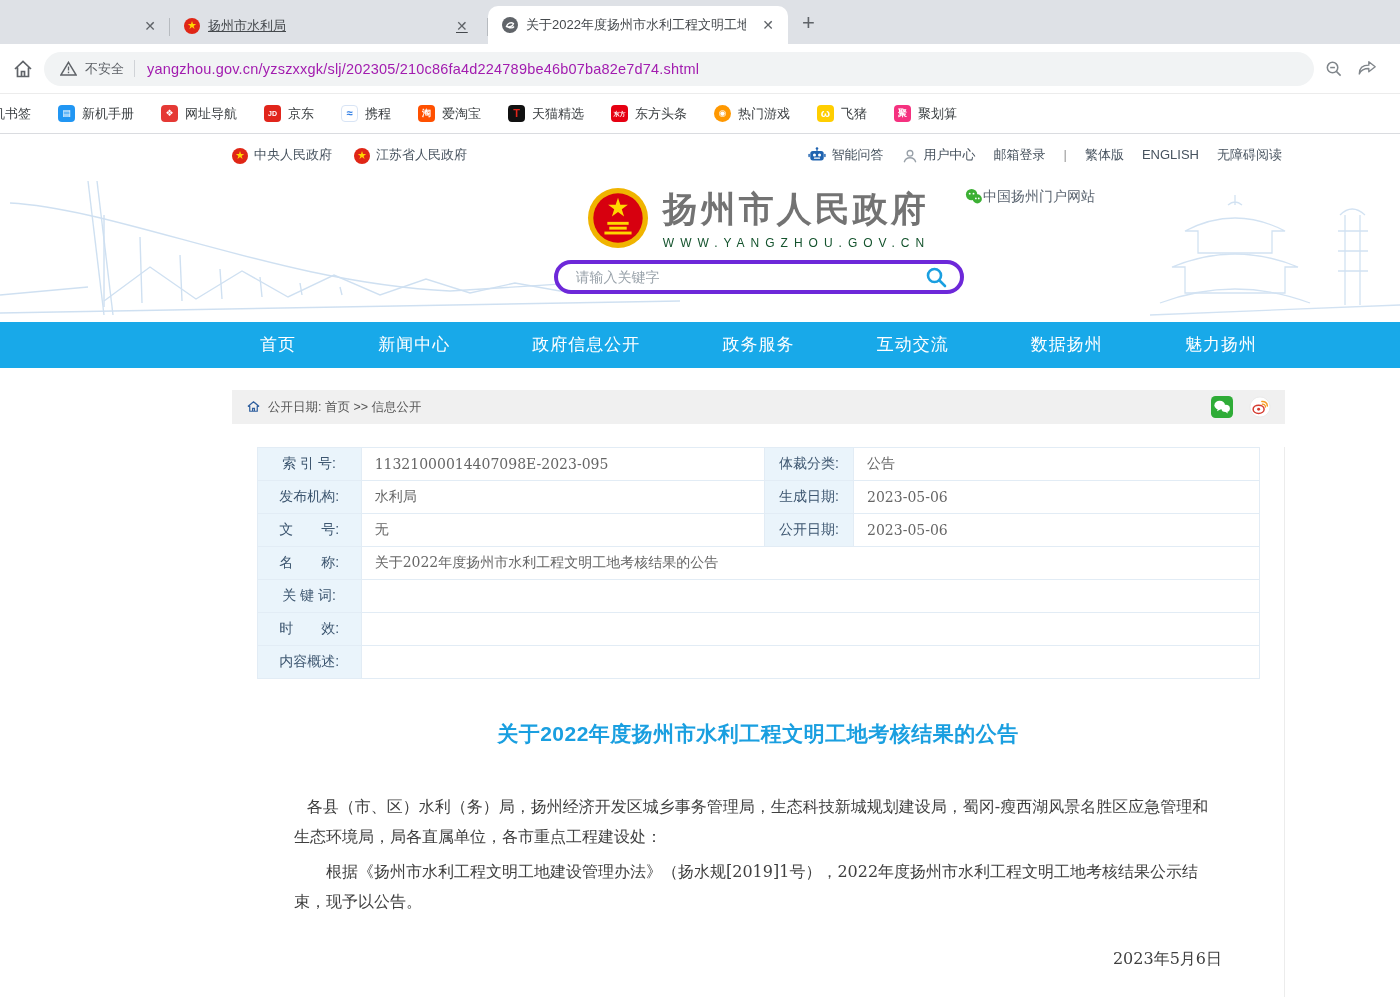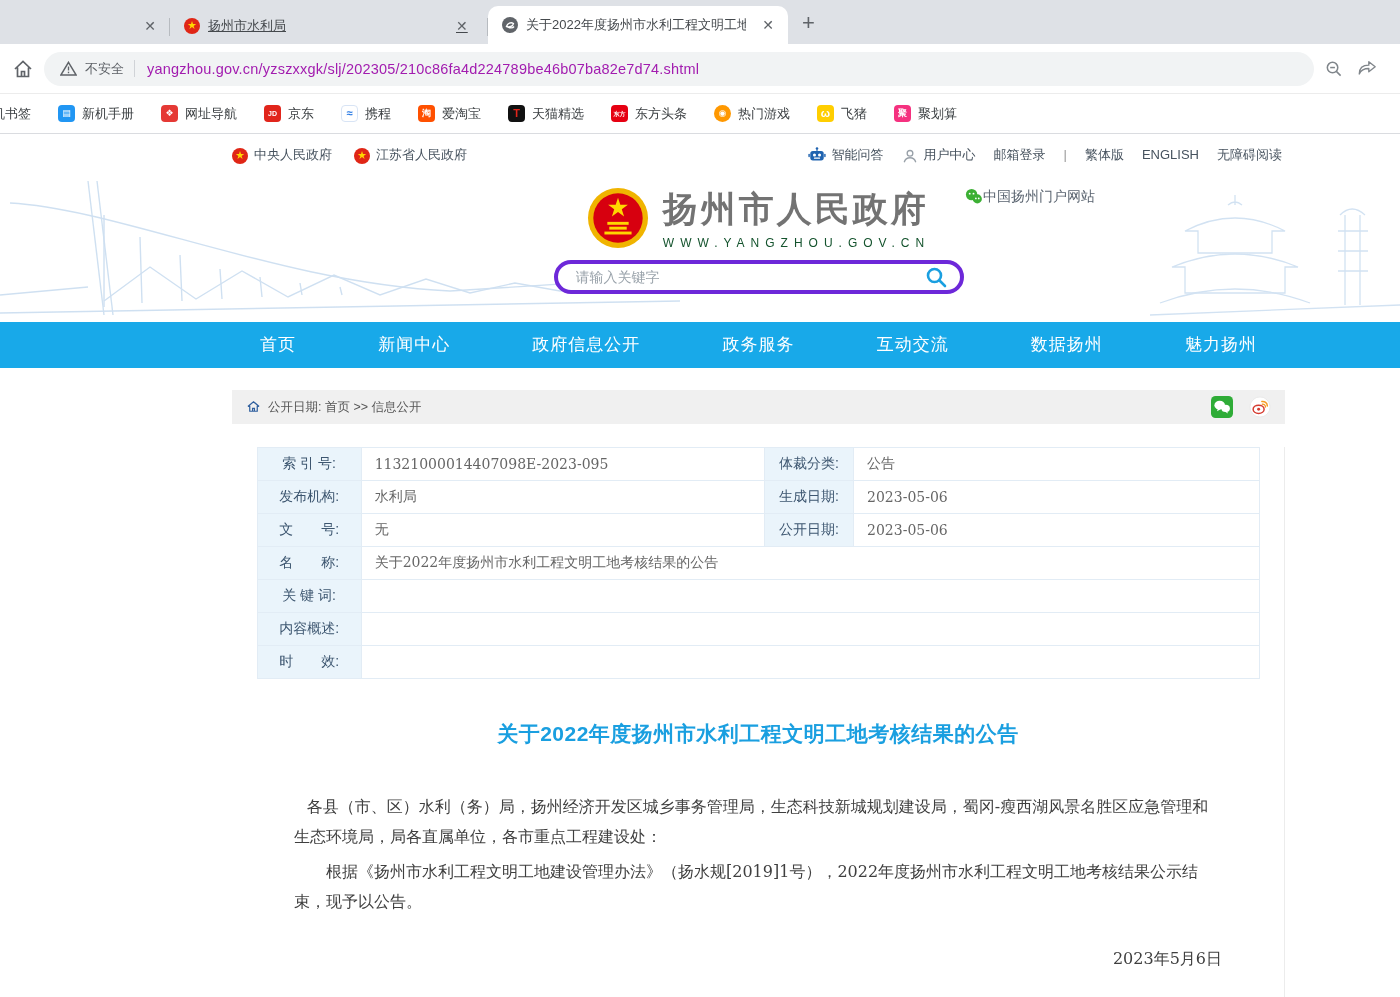--- a/index.html
+++ b/index.html
@@ -396,25 +396,25 @@
       </tr>
       <tr>
         <td class="lbl">名　　称:</td>
         <td class="val" colspan="3">关于2022年度扬州市水利工程文明工地考核结果的公告</td>
       </tr>
       <tr>
         <td class="lbl">关 键 词:</td>
         <td class="val" colspan="3"></td>
       </tr>
       <tr>
+        <td class="lbl">时　　效:</td>
+        <td class="val" colspan="3"></td>
+      </tr>
+      <tr>
         <td class="lbl">内容概述:</td>
-        <td class="val" colspan="3"></td>
-      </tr>
-      <tr>
-        <td class="lbl">时　　效:</td>
         <td class="val" colspan="3"></td>
       </tr>
     </tbody>
       </table>
 
     <div class="art-title">关于2022年度扬州市水利工程文明工地考核结果的公告</div>
 
     <div class="art-body">
       <p class="art-p1">各县（市、区）水利（务）局，扬州经济开发区城乡事务管理局，生态科技新城规划建设局，蜀冈-瘦西湖风景名胜区应急管理和生态环境局，局各直属单位，各市重点工程建设处：</p>
       <p class="art-p2">根据《扬州市水利工程文明工地建设管理办法》（扬水规[2019]1号），2022年度扬州市水利工程文明工地考核结果公示结束，现予以公告。</p>

